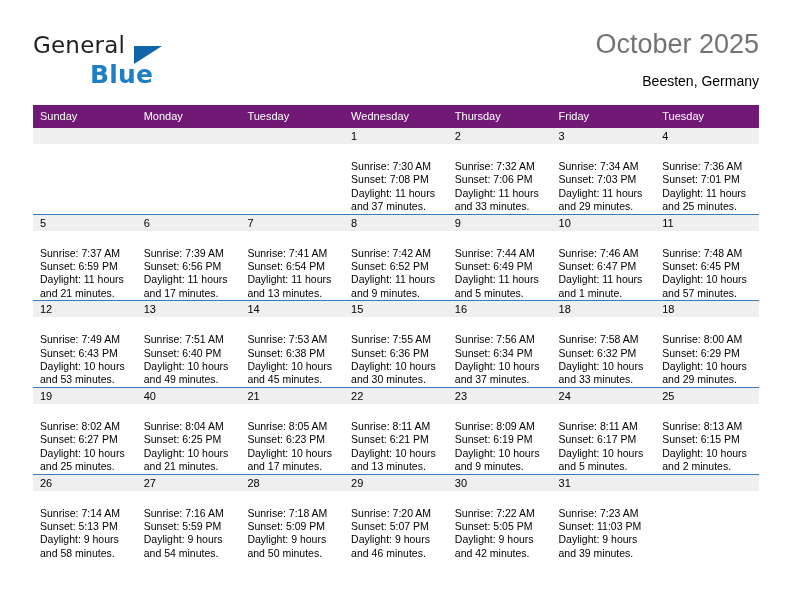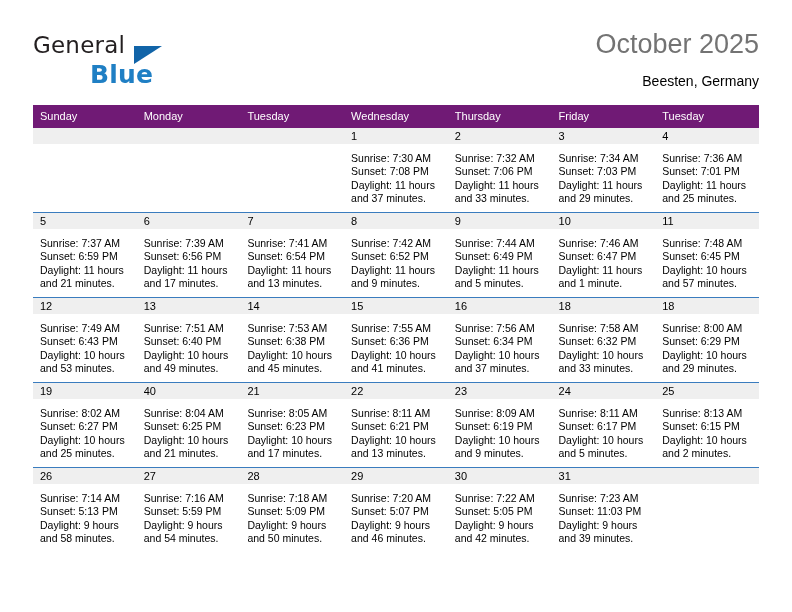--- a/index.html
+++ b/index.html
@@ -125,21 +125,21 @@
 
   .daynum-bar {
     background: #efefef;
     height: 16px;
     line-height: 16px;
     padding-left: 7px;
     font-size: 11px;
     color: #000000;
   }
   .cell-body {
-    padding: 8px 6px 0 7px;
+    padding: 16px 6px 0 7px;
     font-size: 10.5px;
     line-height: 13.4px;
     color: #000000;
   }
   .cell-body div { white-space: nowrap; }
   td.empty .daynum-bar { background: #efefef; }
   td.empty .cell-body { visibility: hidden; }
 </style>
 </head>
 <body>
@@ -340,21 +340,21 @@
               <div>Daylight: 10 hours</div>
               <div>and 45 minutes.</div>
             </div>
           </td>
           <td>
             <div class="daynum-bar">15</div>
             <div class="cell-body">
               <div>Sunrise: 7:55 AM</div>
               <div>Sunset: 6:36 PM</div>
               <div>Daylight: 10 hours</div>
-              <div>and 41 minutes.</div>
+              <div>and 30 minutes.</div>
             </div>
           </td>
           <td>
             <div class="daynum-bar">16</div>
             <div class="cell-body">
               <div>Sunrise: 7:56 AM</div>
               <div>Sunset: 6:34 PM</div>
               <div>Daylight: 10 hours</div>
               <div>and 37 minutes.</div>
             </div>

